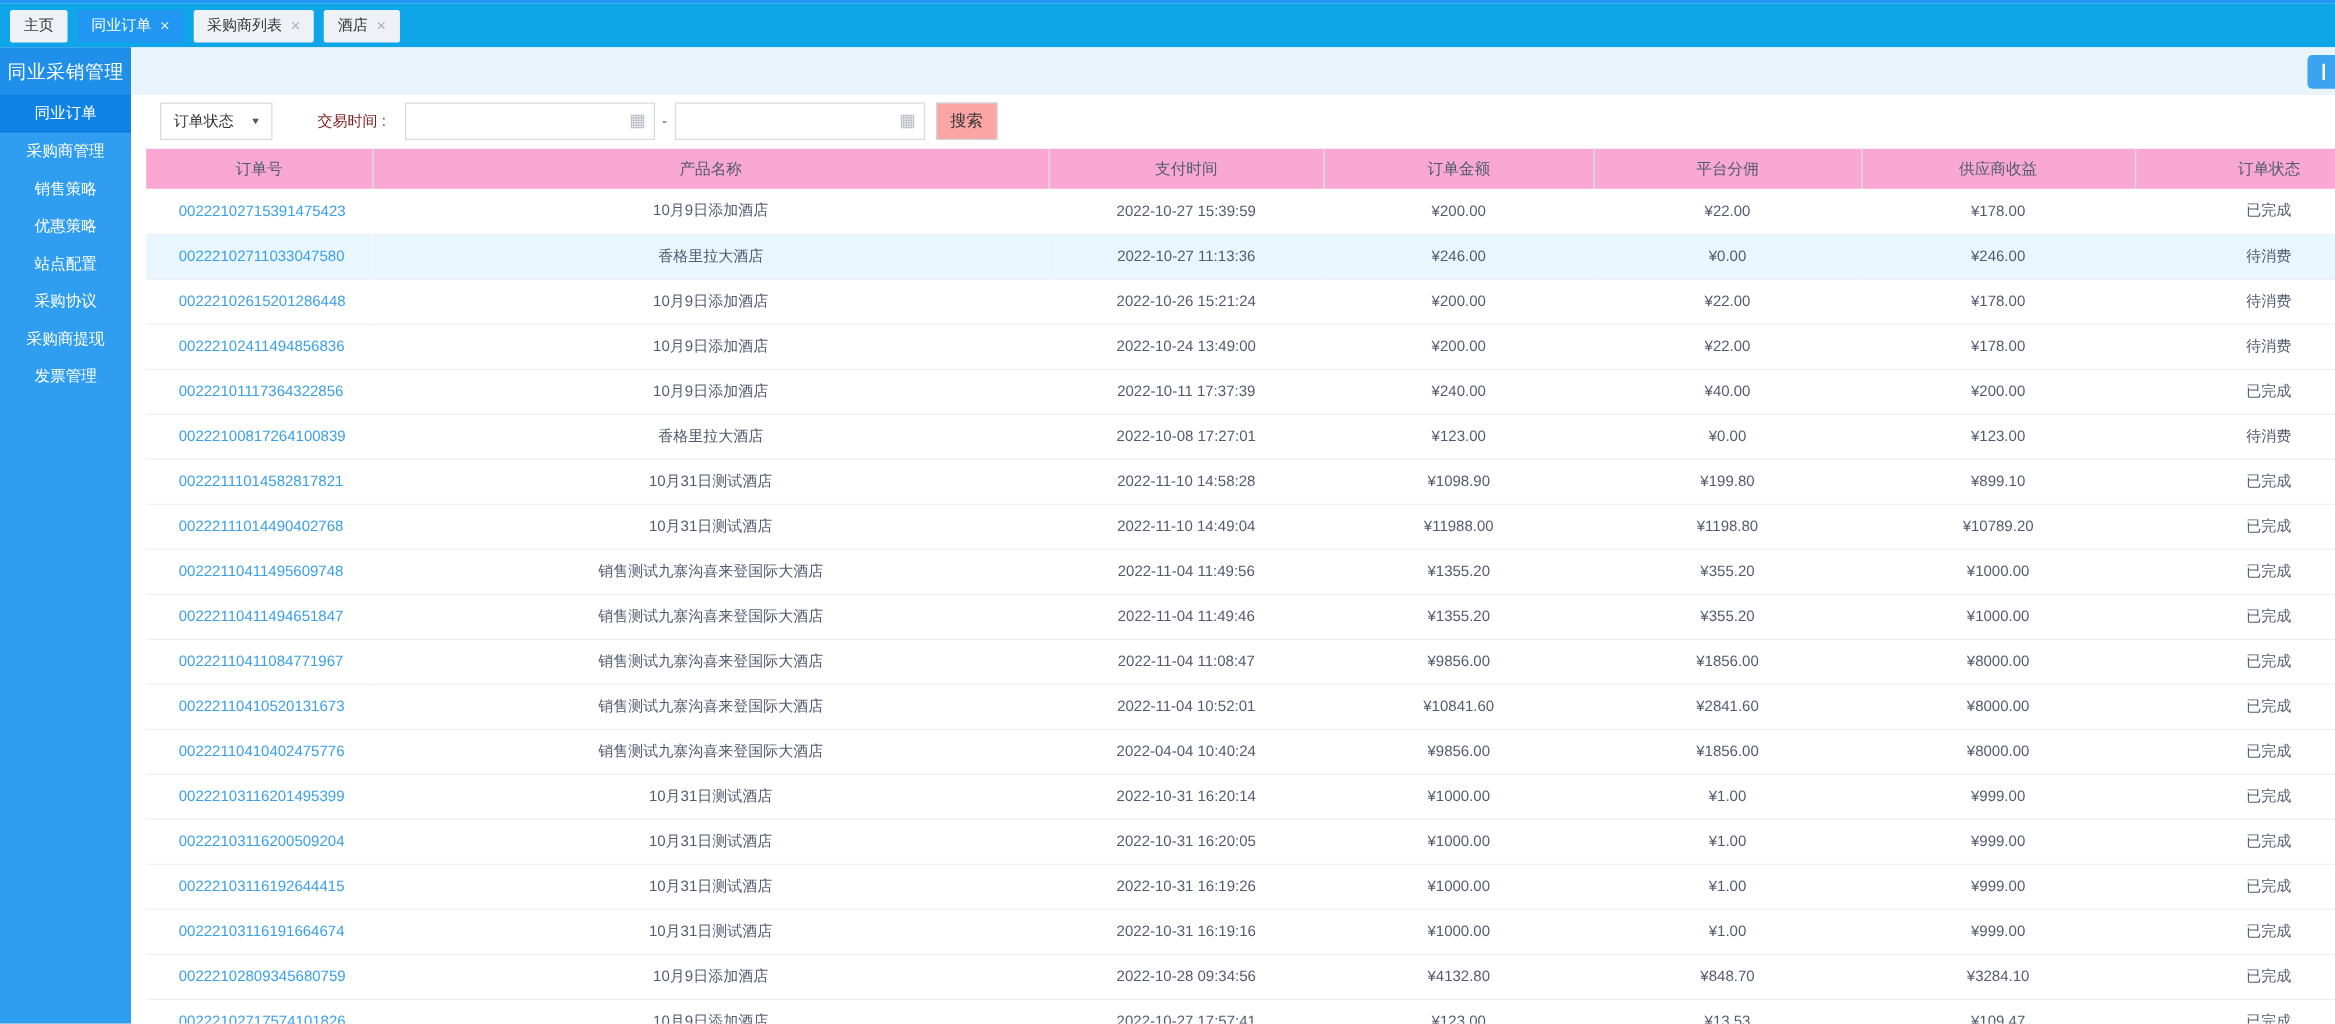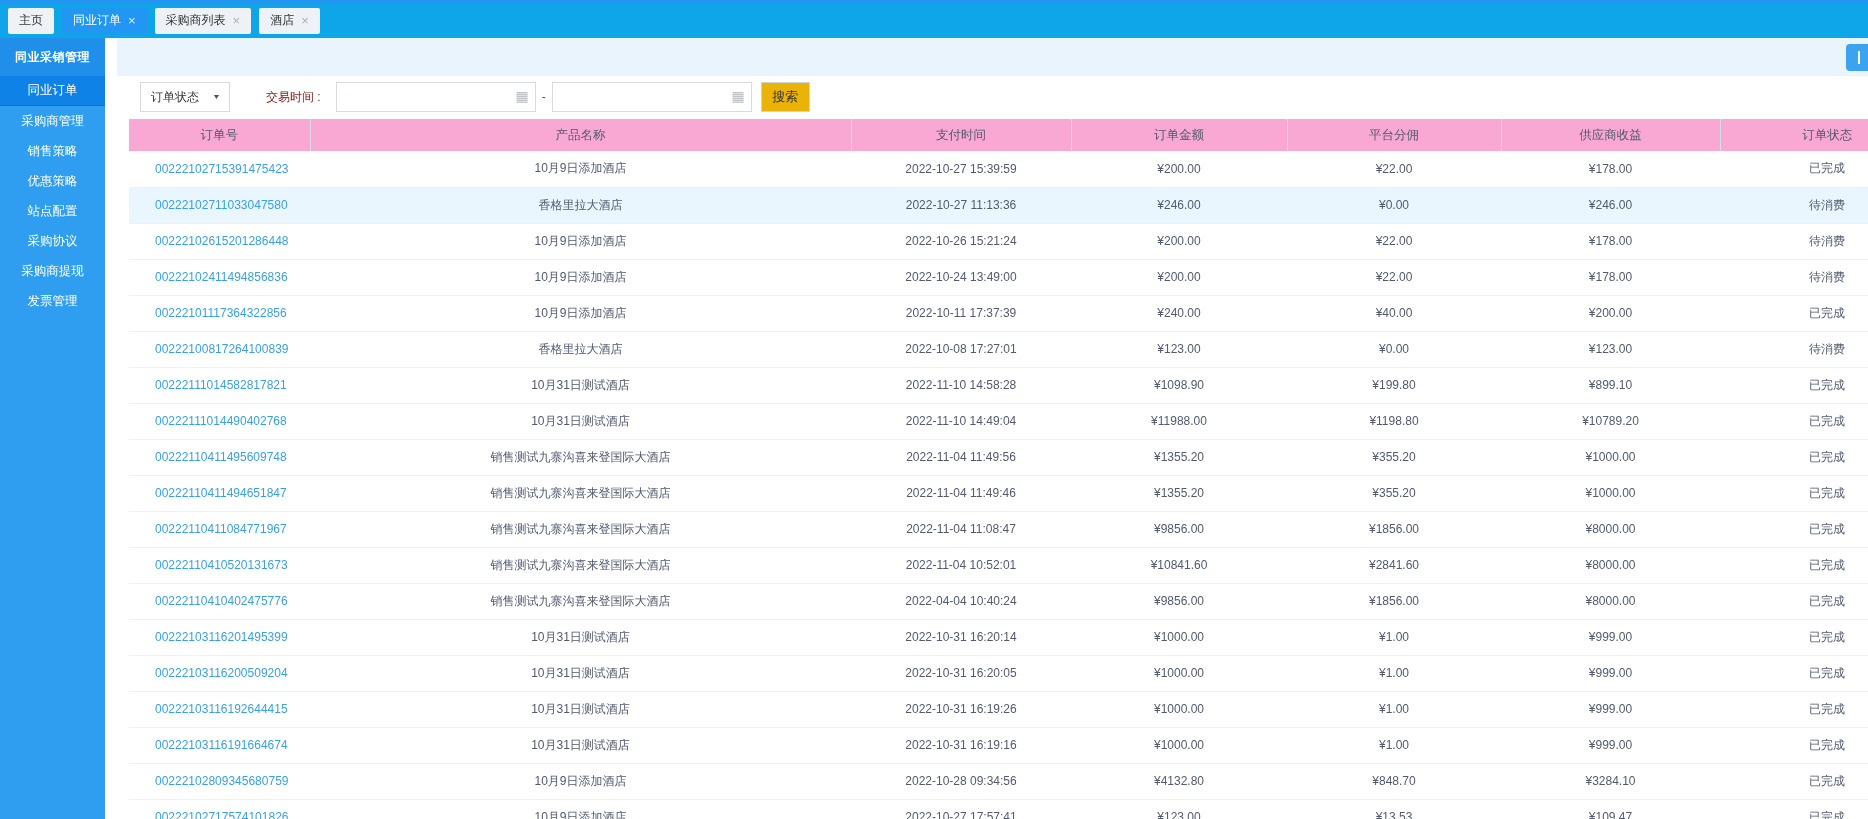--- a/index.html
+++ b/index.html
@@ -14,28 +14,28 @@
   .tab { height:26px; display:inline-flex; align-items:center; gap:7px;
     padding:0 11px; background:#eef2f6; color:#333; font-size:12px;
     border-radius:2px; cursor:pointer; white-space:nowrap; }
   .tab .close { font-size:13px; color:#aab0b8; line-height:1; }
   .tab.active { background:#2196f3; color:#fff; }
   .tab.active .close { color:#dff0ff; }
 
   
   .app { display:flex; height:781px; }
   .sidebar { width:105px; background:#2f9df0; flex:none; }
-  .sidebar-header { height:38px; background:#1f8fea; color:#fff; font-size:12px;
-    font-weight:bold; display:flex; align-items:center; justify-content:center;
+  .sidebar-header { height:38px; background:#1f8fea; color:#fff; font-size:15px;
+    font-weight:normal; display:flex; align-items:center; justify-content:center;
     letter-spacing:.5px; }
   .side-item { height:30px; color:#fff; font-size:12.5px; display:flex;
     align-items:center; justify-content:center; cursor:pointer; }
   .side-item.active { background:#0e82e6; border-bottom:1px solid rgba(0,0,0,.10); }
 
-  .main { flex:1; min-width:0; background:#fff; position:relative;margin-left:12px; }
+  .main { flex:1; min-width:0; background:#fff; position:relative; }
 
   
   .band { height:38px; background:#e9f4fd; position:relative; overflow:hidden; }
   .band-btn { position:absolute; top:6px; right:-38px; width:60px; height:27px;
     background:#3ba3f0; border:none; border-radius:4px; cursor:pointer; }
   .band-btn::before { content:""; position:absolute; left:12px; top:7px;
     width:2px; height:13px; background:#fff; }
 
   
   .filters { display:flex; align-items:center; padding:6px 0 7px 23px;
@@ -48,21 +48,21 @@
   .datebox { position:relative; margin-left:15px; }
   .datebox input { width:200px; height:30px; border:1px solid #d7dbe0;
     padding:0 28px 0 8px; font-size:12px; outline:none; }
   .cal { position:absolute; right:7px; top:7px; font-size:14px; color:#b7bcc4;
     line-height:1; pointer-events:none; }
   .dash { margin:0 6px; color:#555; }
   .searchbox input { margin-left:10px; width:213px; height:30px;
     border:1px solid #d7dbe0; padding:0 10px; font-size:13px; outline:none; }
   .searchbox input::placeholder { color:#c3c7ce; }
   .btn-search { margin-left:9px; width:49px; height:30px; border:1px solid #cfd3d9;
-    background:#eab308; color:#333; font-size:13px; cursor:pointer; }
+    background:#fca5a5; color:#333; font-size:13px; cursor:pointer; }
 
   
   table { border-collapse:collapse; table-layout:fixed; width:1805px;
     margin-left:12px; font-size:12px; }
   thead th { height:32px; background:#f9a8d4; color:#515a6e; font-weight:normal;
     font-size:12.5px; border-left:1px solid #d9dce1; }
   thead th:first-child { border-left:none; }
   tbody td { height:36px; color:#515a6e; text-align:center;
     border-bottom:1px solid #edf0f4; white-space:nowrap; overflow:hidden; }
   td.col-order { text-align:left; padding-left:26px; }

